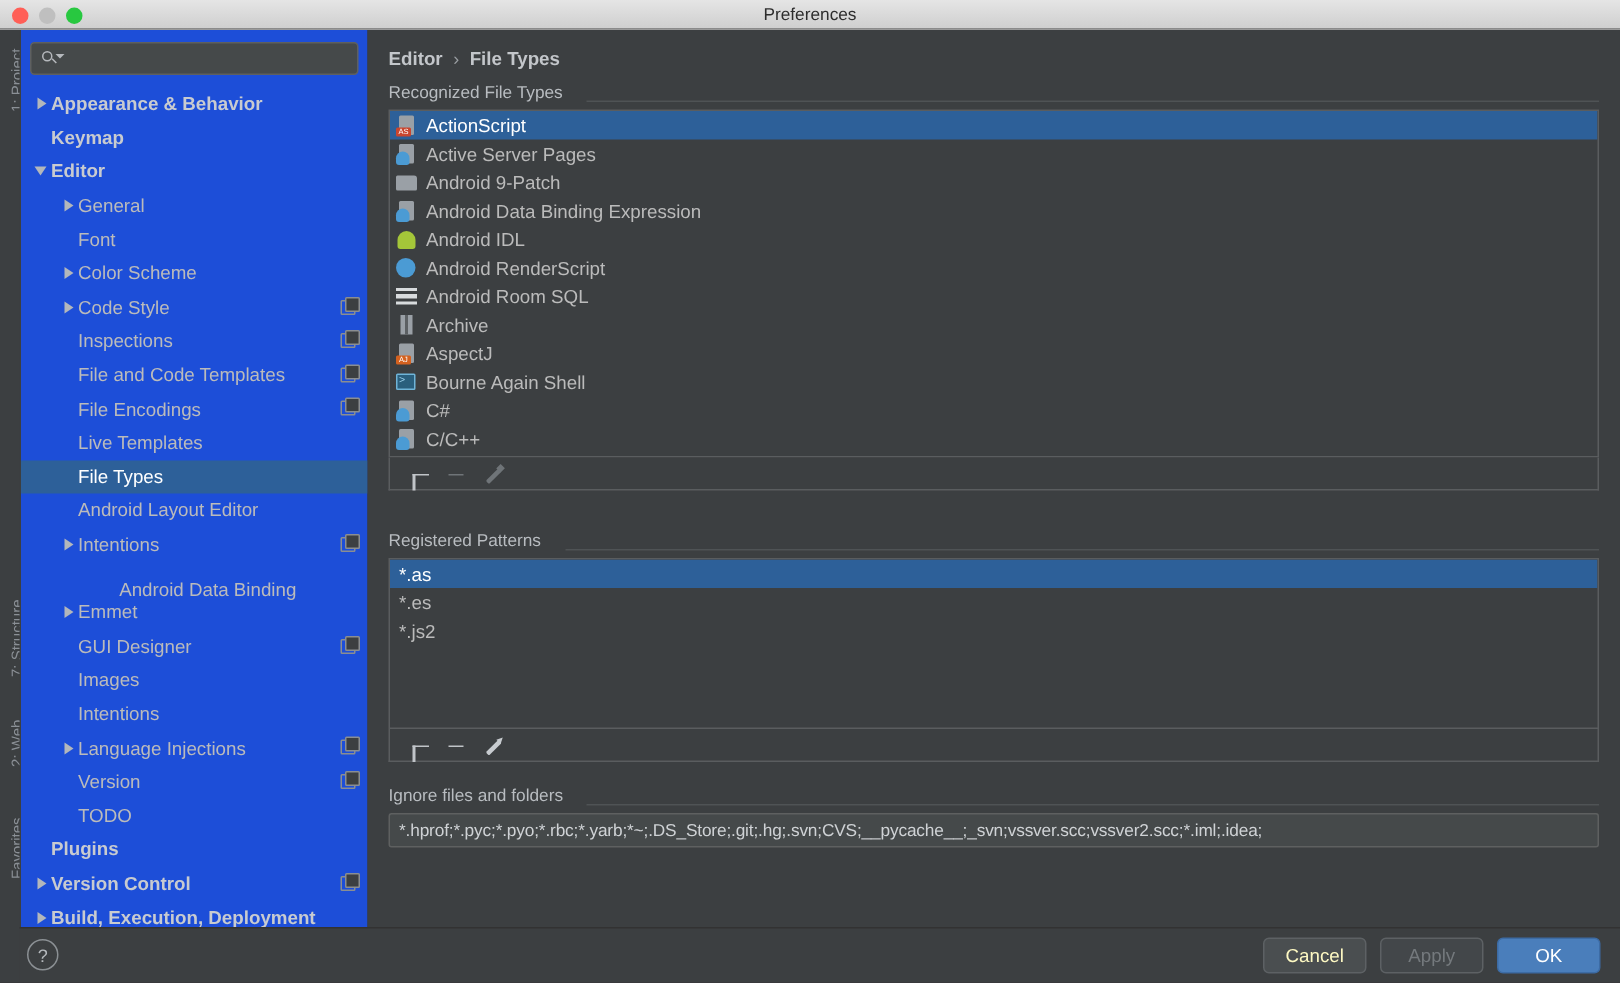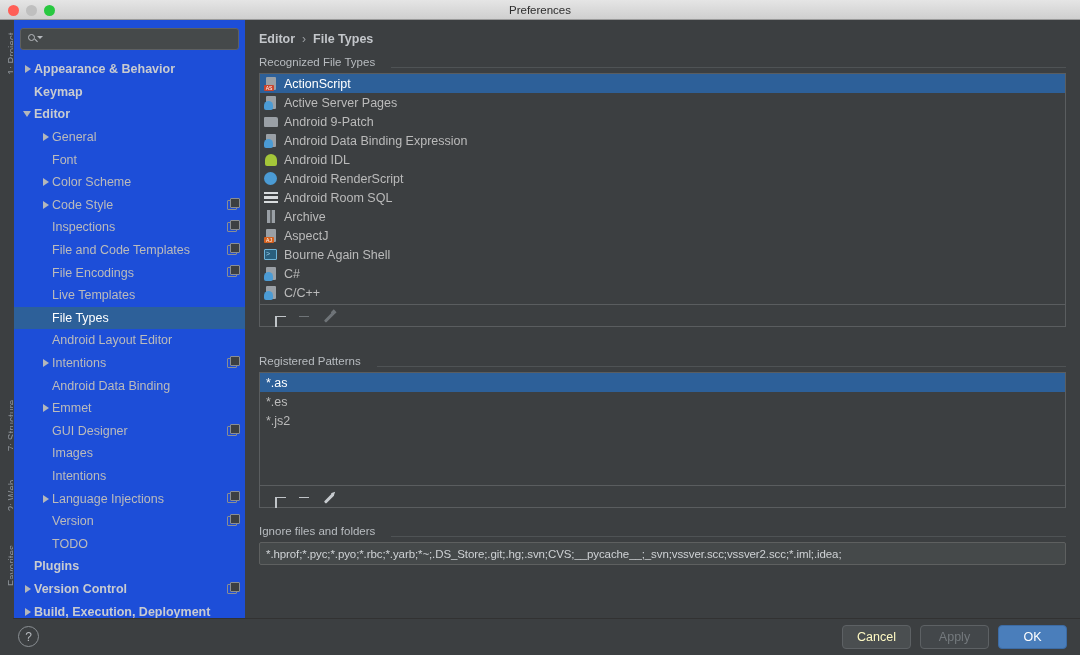--- a/index.html
+++ b/index.html
@@ -326,21 +326,21 @@
           </div>
           <div class="tree-row" style="padding-left: 26px;">
             <span class="twisty"></span>
             <span class="tree-label">Android Layout Editor</span>
           </div>
           <div class="tree-row" style="padding-left: 26px;">
             <span class="twisty collapsed"></span>
             <span class="tree-label">Intentions</span>
             <span class="copy-badge"></span>
           </div>
-          <div class="tree-row" style="padding-left: 26px;">
+          <div class="tree-row" style="padding-left: 26px; flex-direction: column;">
             <span class="twisty"></span>
             <span class="tree-label">Android Data Binding</span>
           </div>
           <div class="tree-row" style="padding-left: 26px;">
             <span class="twisty collapsed"></span>
             <span class="tree-label">Emmet</span>
           </div>
           <div class="tree-row" style="padding-left: 26px;">
             <span class="twisty"></span>
             <span class="tree-label">GUI Designer</span>

